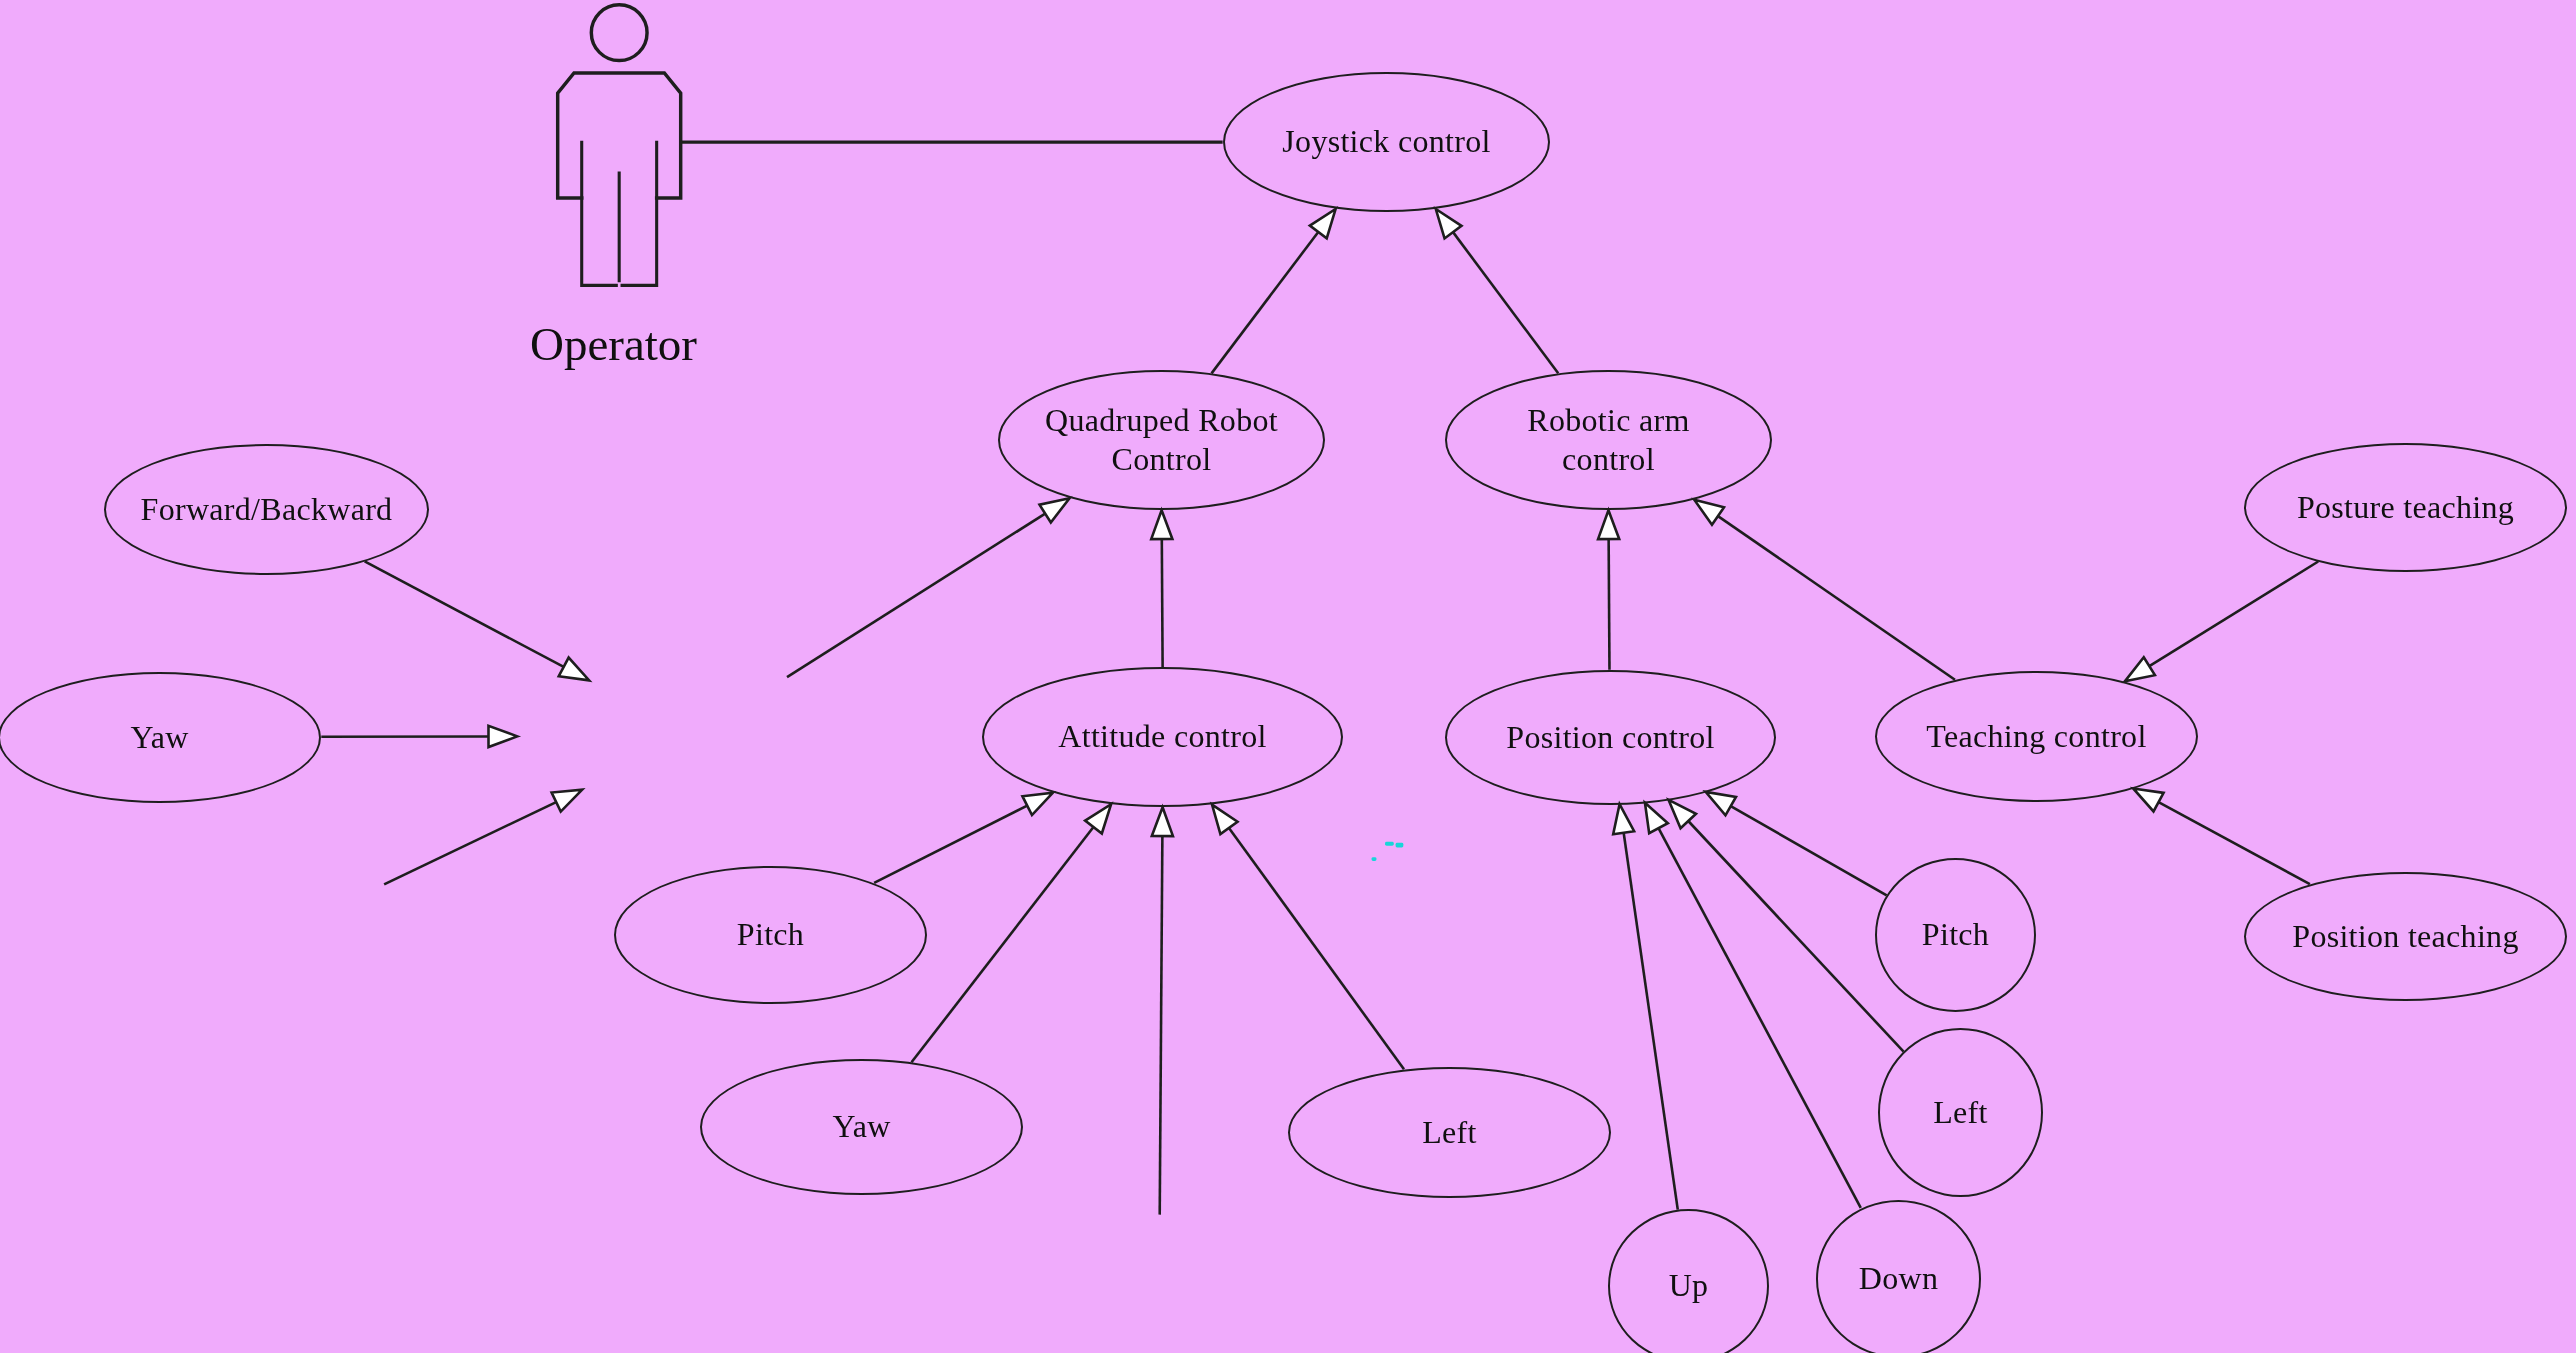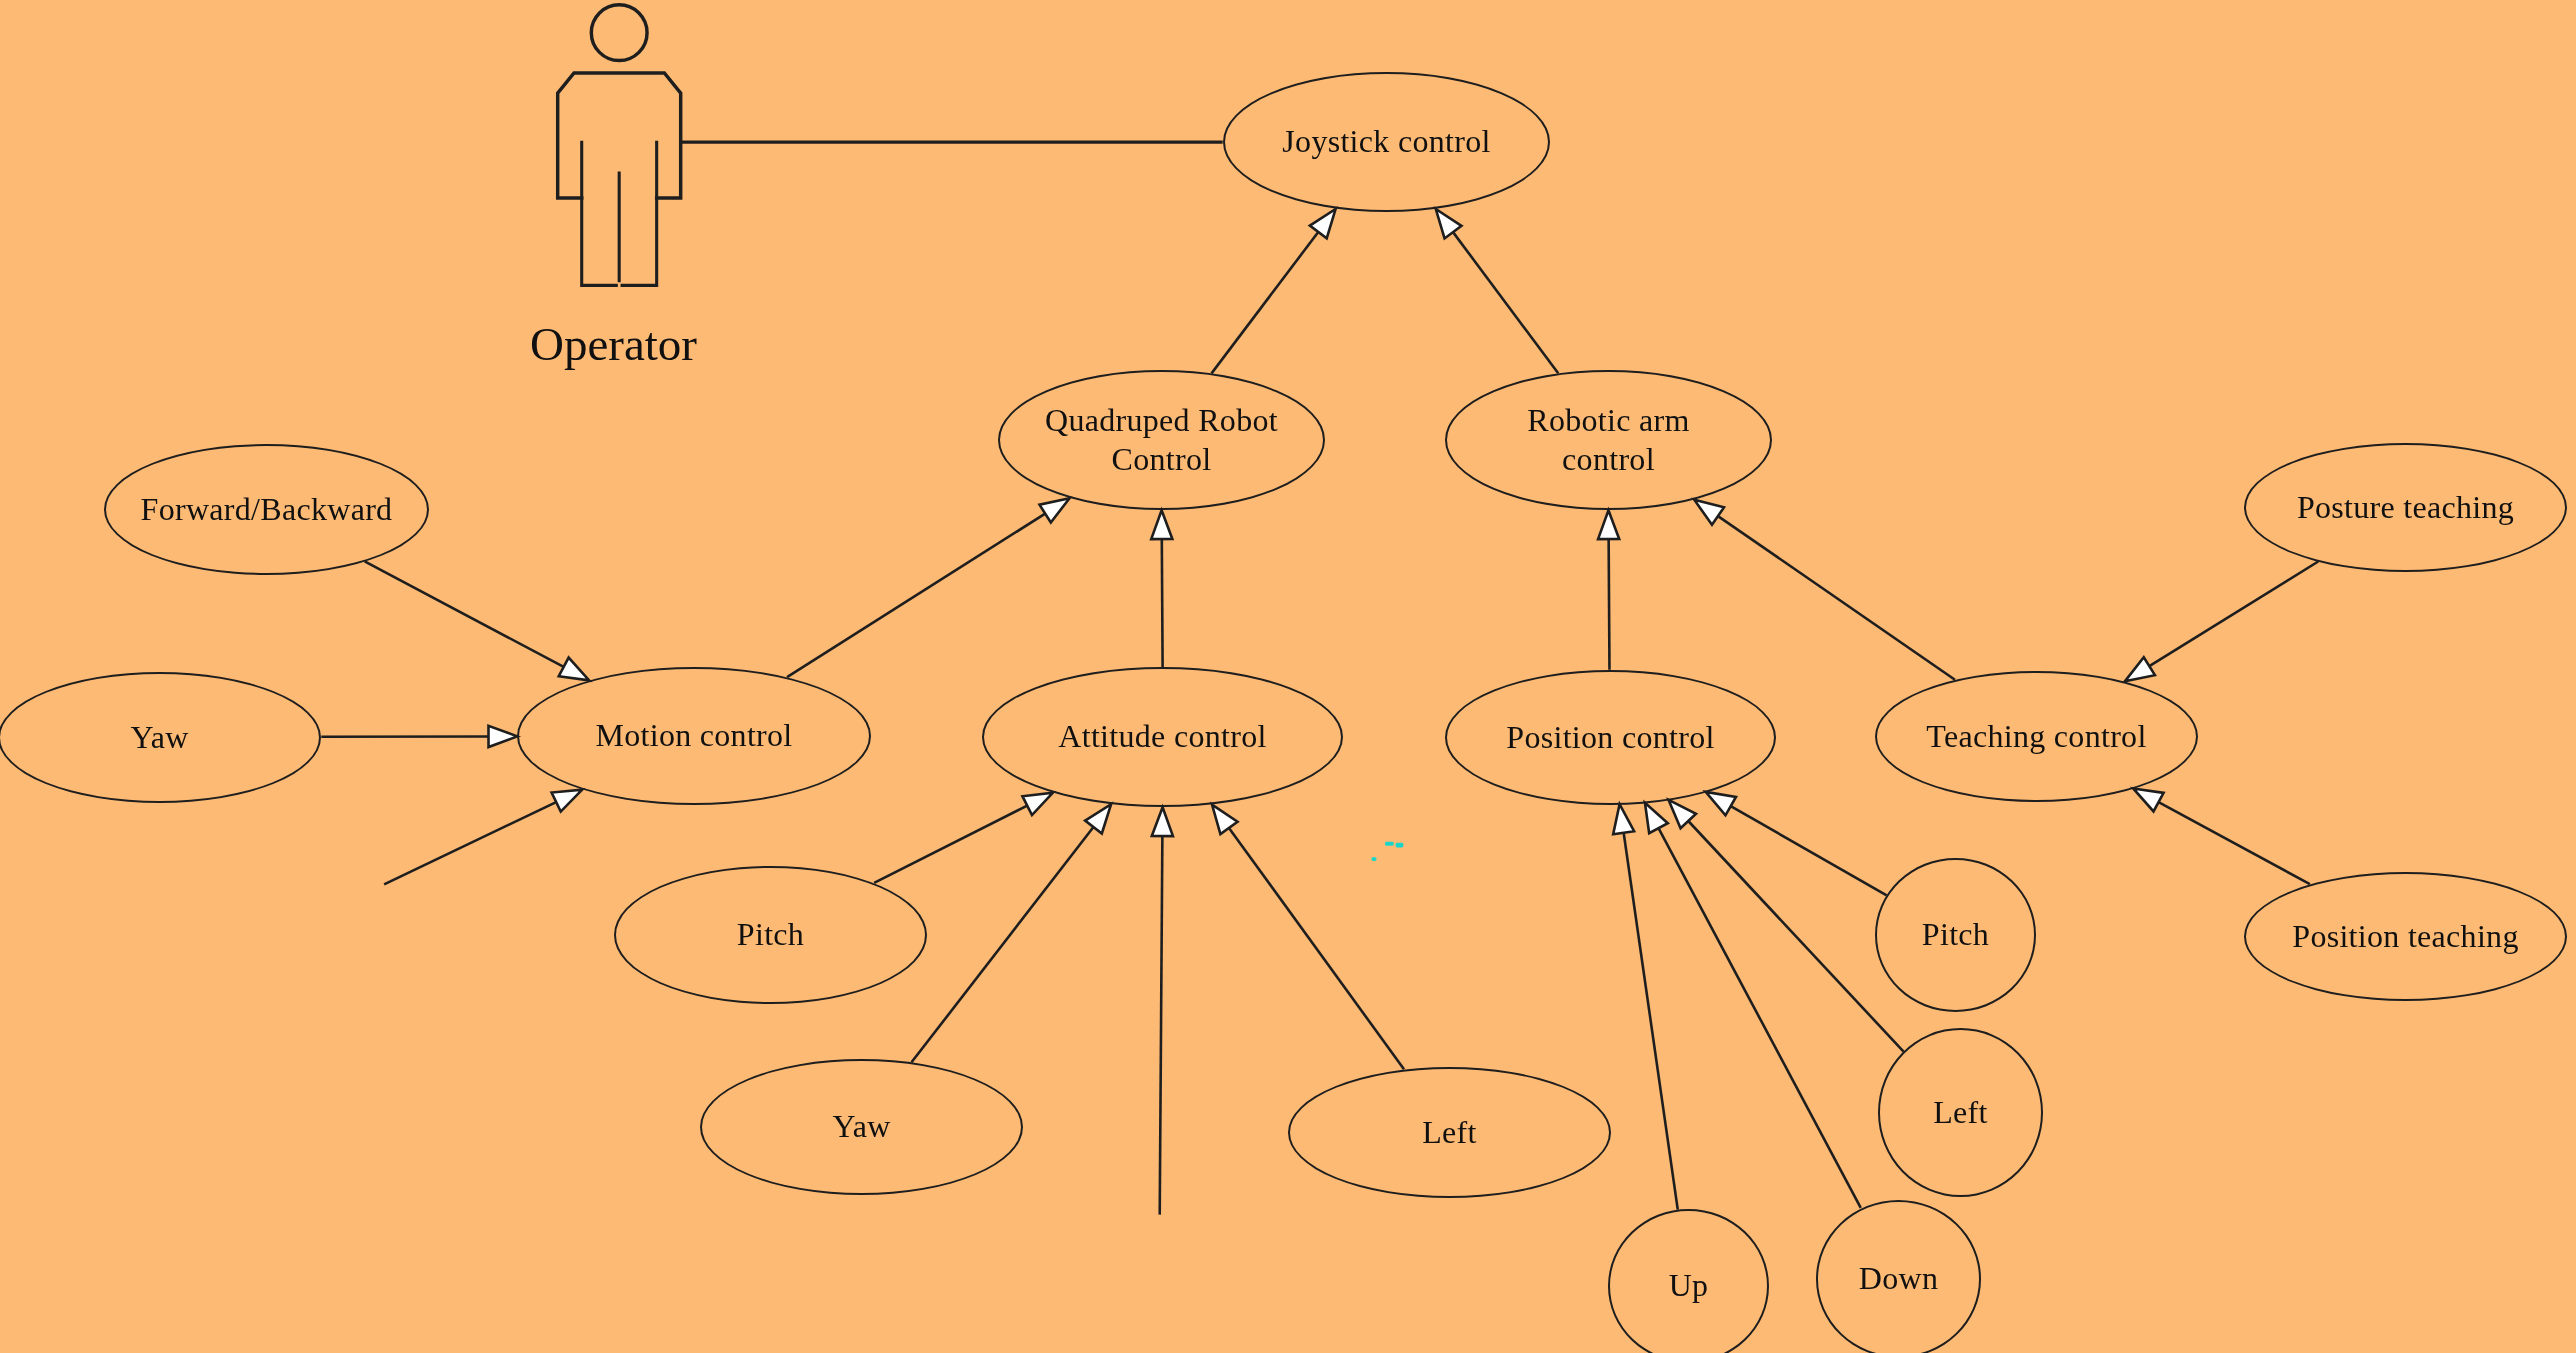--- a/index.html
+++ b/index.html
@@ -1,19 +1,19 @@
 <!DOCTYPE html>
 <html><head>
 <meta charset="utf-8">
 <style>
   html,body{margin:0;padding:0;background:#ffffff;}
   .stage{
     position:relative;
     width:2576px;height:1353px;
-    background:#fdba74;
+    background:#f0abfc;
     font-family:"Liberation Serif","DejaVu Serif",serif;
     overflow:hidden;
   }
   .layer{position:absolute;left:0;top:0;width:2576px;height:1353px;}
   .node{
     position:absolute;
     box-sizing:border-box;
     border:2.9px solid #1e1e1e;
     border-radius:50%;
     display:flex;align-items:center;justify-content:center;
@@ -96,23 +96,20 @@
       </div>
       <div class="node" style="left: 1445px; top: 370px; width: 327px; height: 140px;">
         <div>Robotic arm<br>control</div>
       </div>
       <div class="node" style="left: 104px; top: 444px; width: 325px; height: 131px;">
         <div>Forward/Backward</div>
       </div>
       <div class="node" style="left: -1.9px; top: 672px; width: 323px; height: 131px;">
         <div>Yaw</div>
       </div>
-      <div class="node" style="left: 517px; top: 667px; width: 354px; height: 138px;">
-        <div>Motion control</div>
-      </div>
       <div class="node" style="left: 982px; top: 667px; width: 361px; height: 140px;">
         <div>Attitude control</div>
       </div>
       <div class="node" style="left: 1445px; top: 670px; width: 331px; height: 135px;">
         <div>Position control</div>
       </div>
       <div class="node" style="left: 1875px; top: 671px; width: 323px; height: 131px;">
         <div>Teaching control</div>
       </div>
       <div class="node" style="left: 2244px; top: 443px; width: 323px; height: 129px; text-align: right;">

